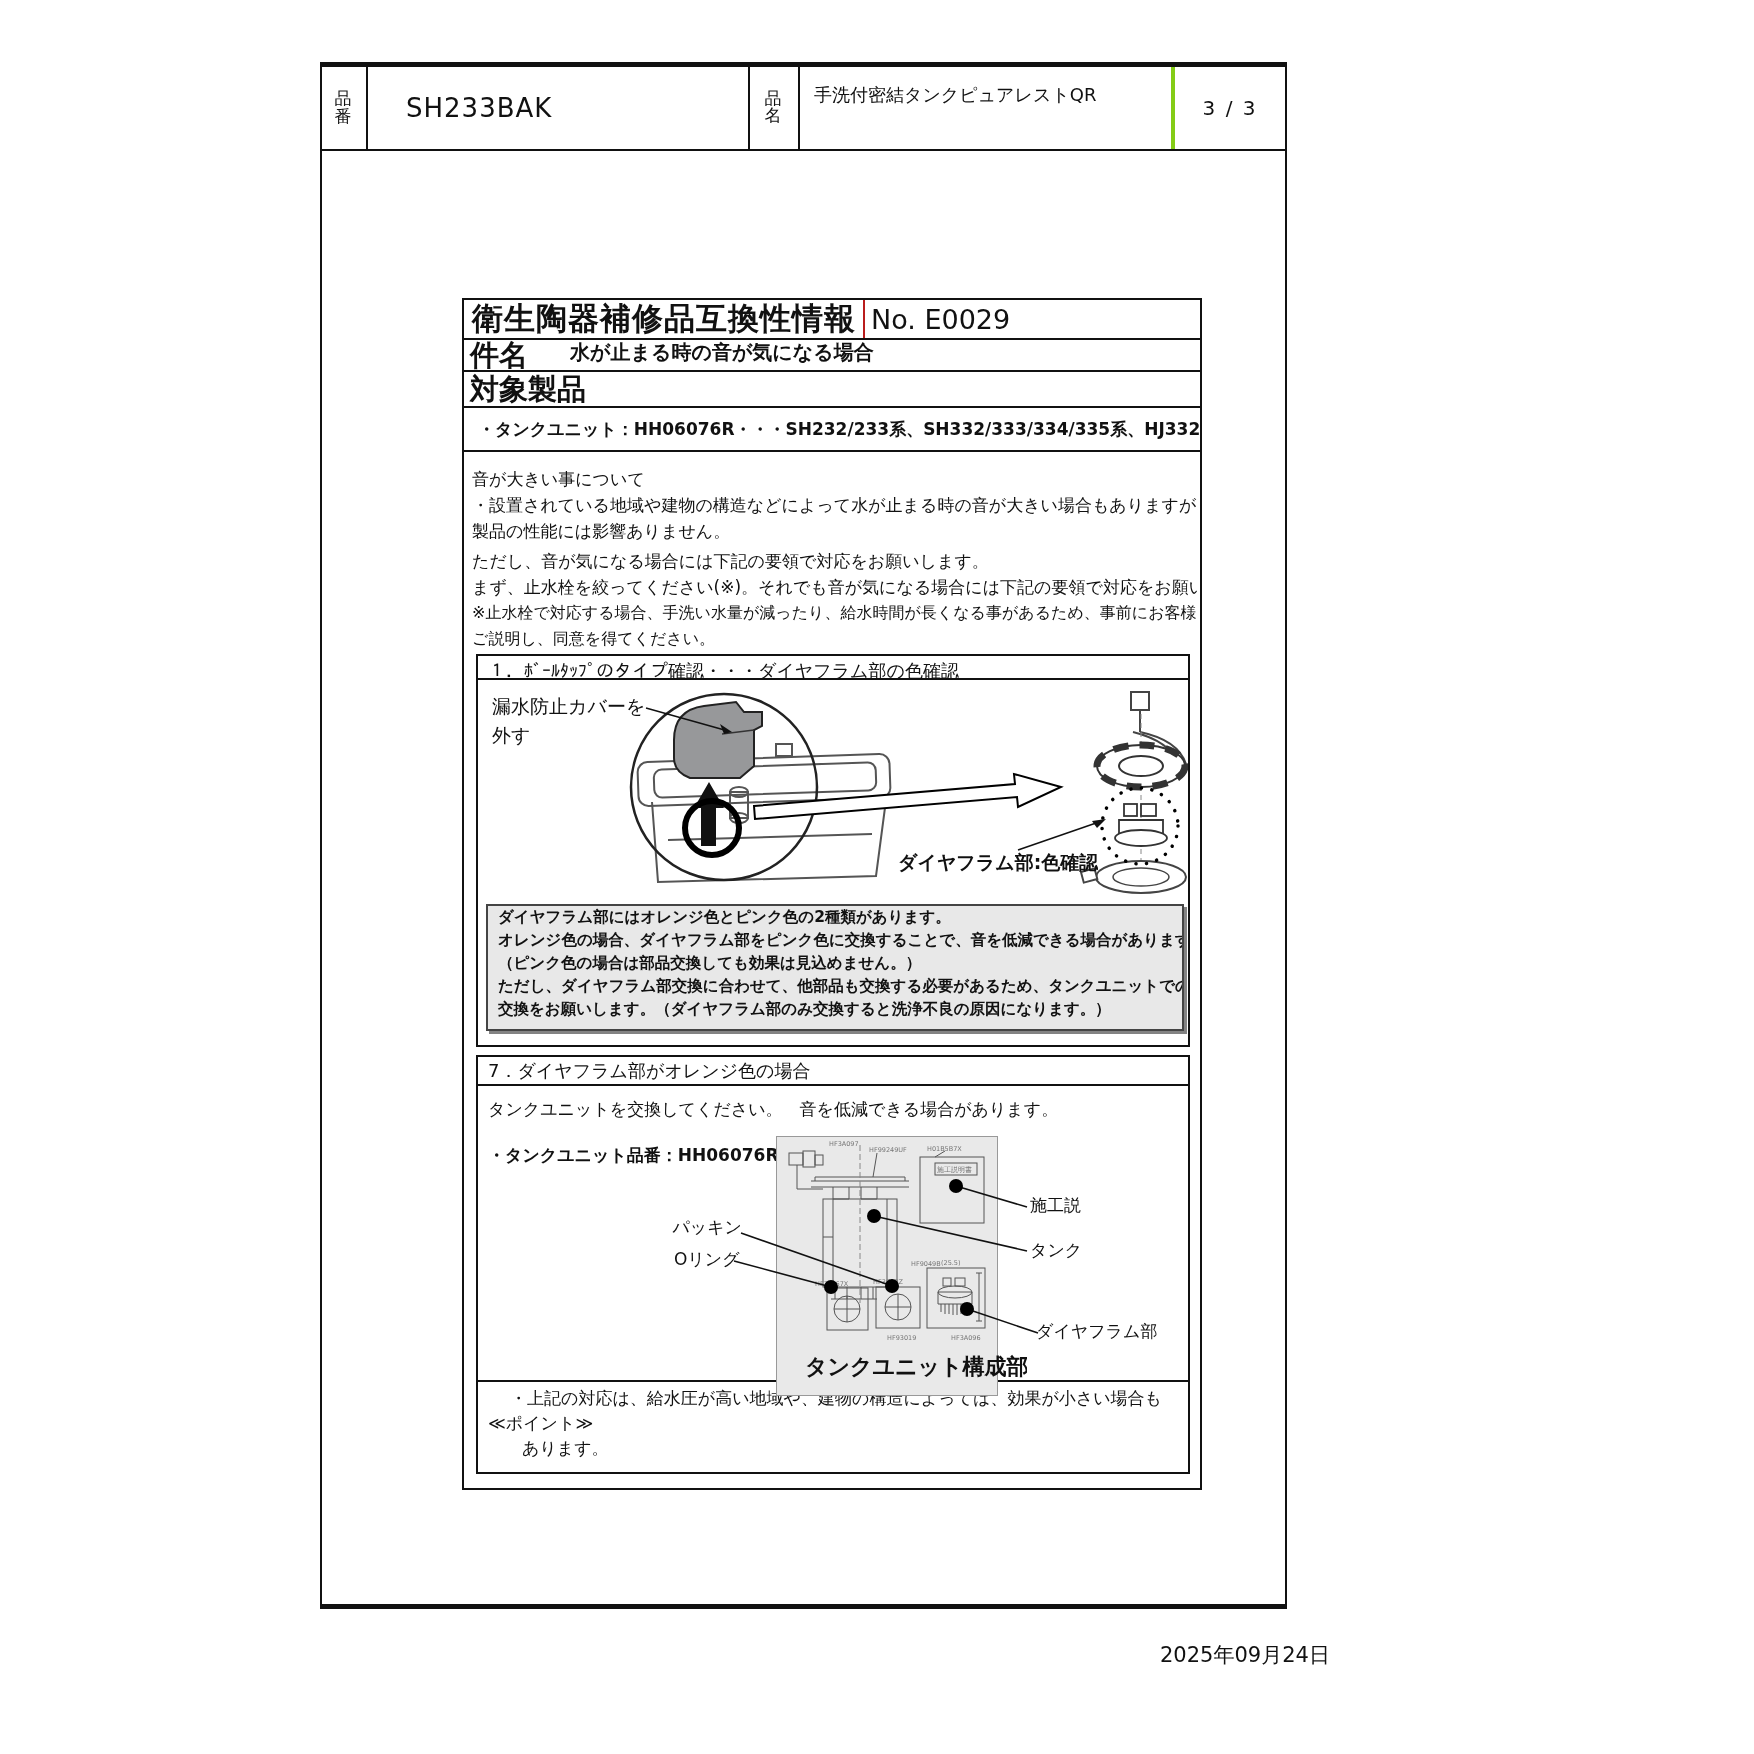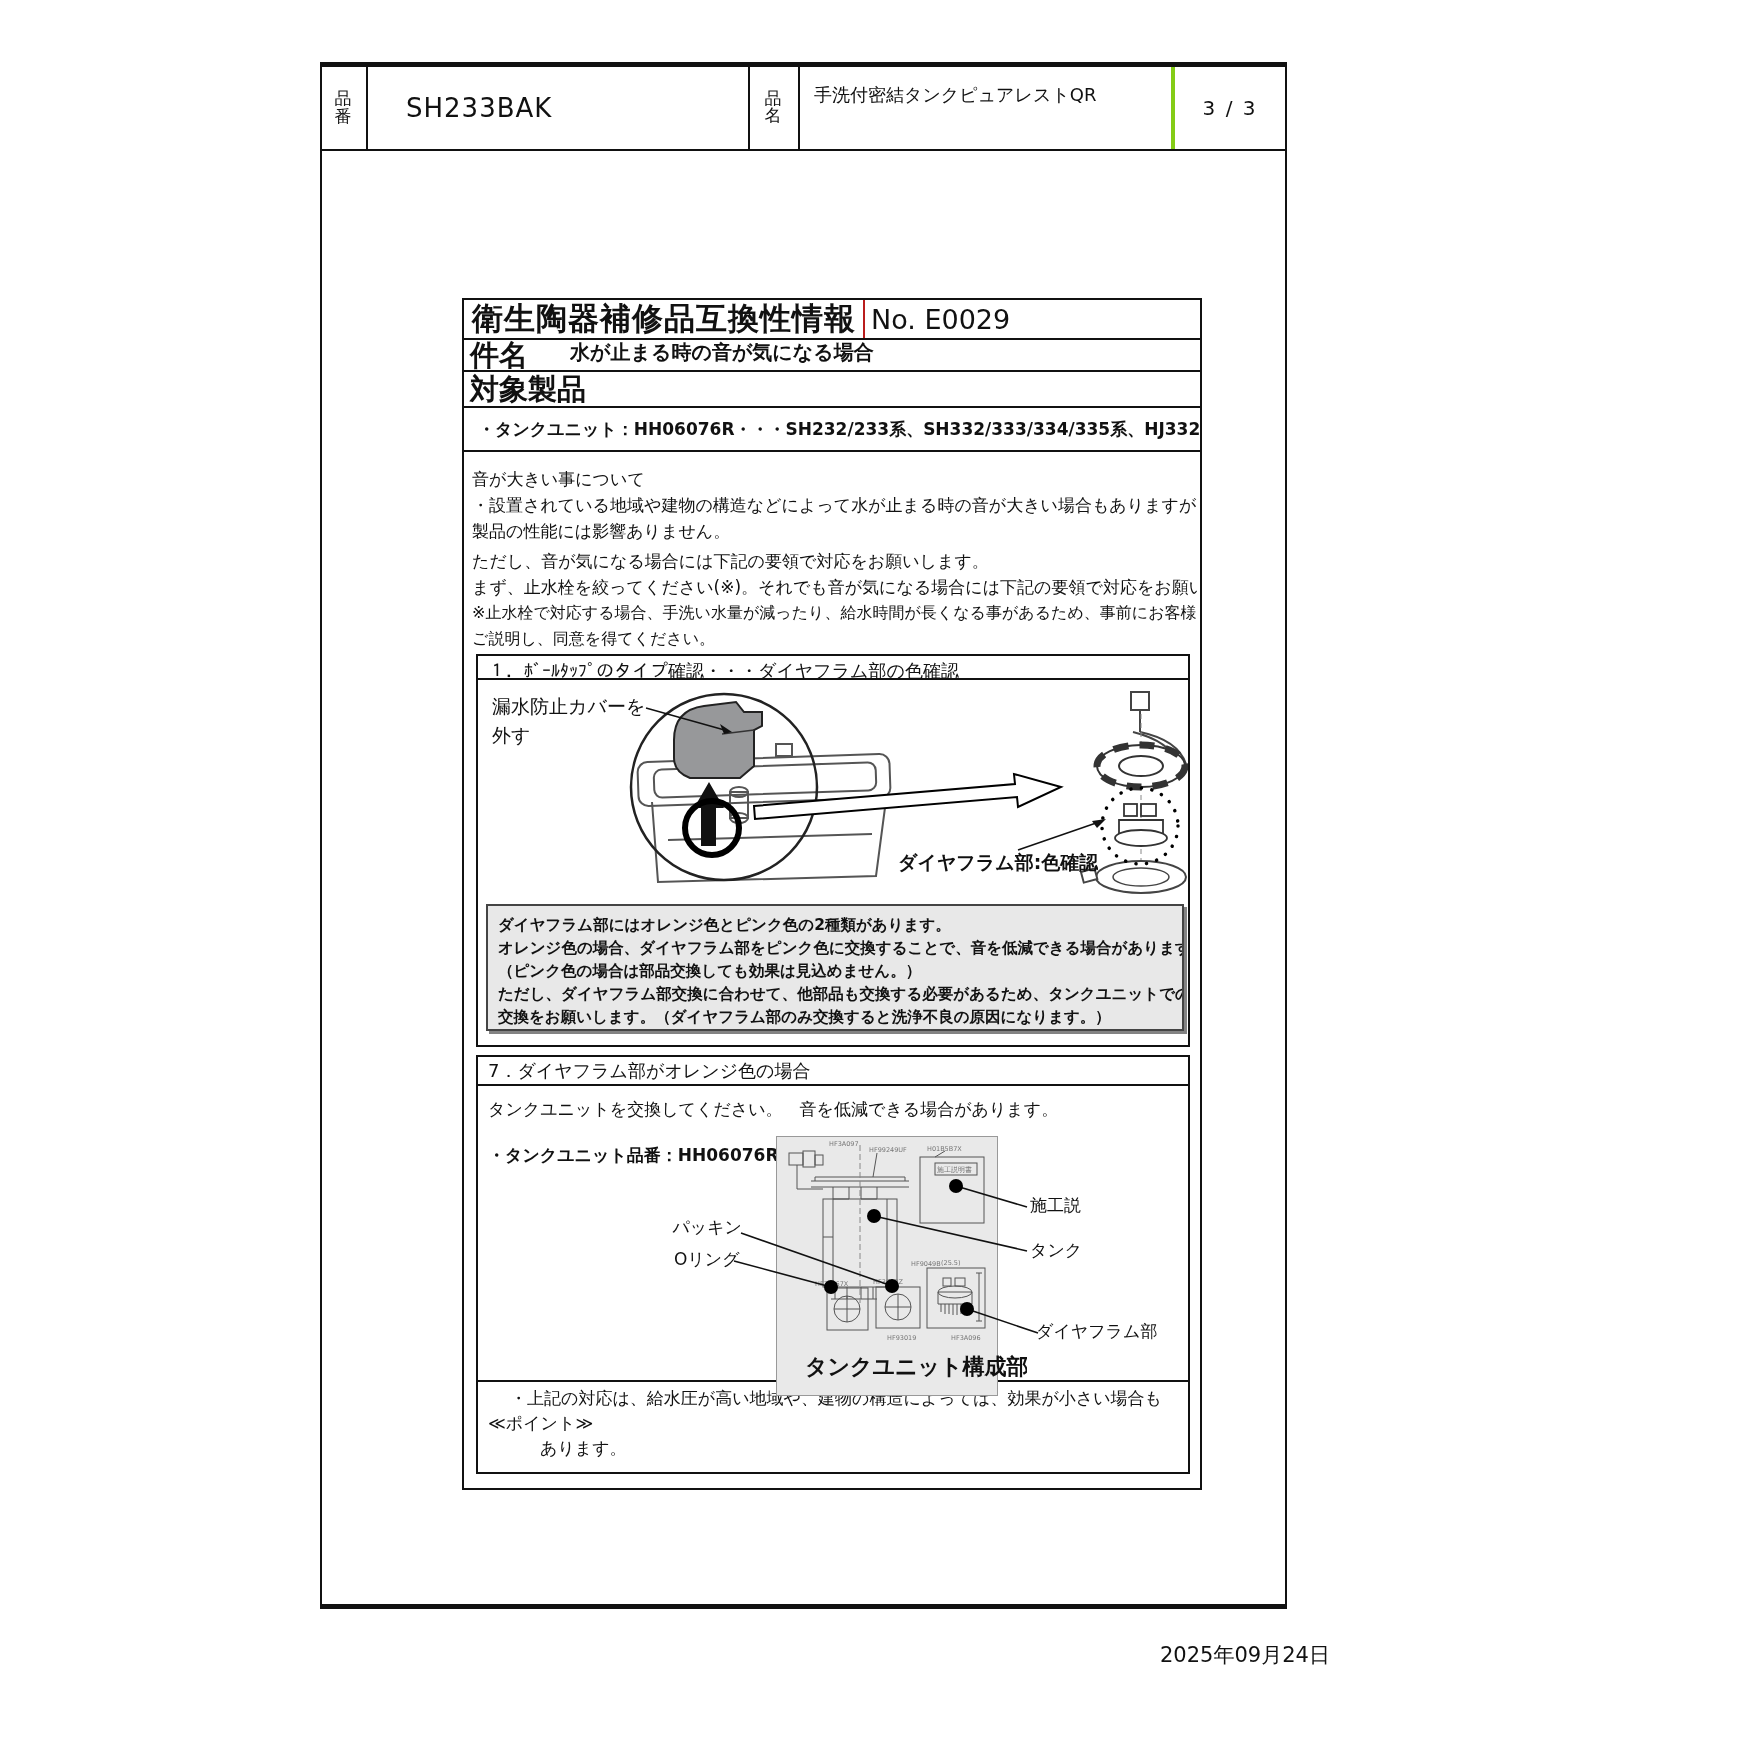--- a/index.html
+++ b/index.html
@@ -42,21 +42,21 @@
   .body{position:absolute;top:160px;left:0;right:0;bottom:0;}
 
   .para{position:absolute;font-size:17px;line-height:26px;}
   .para.small{font-size:16px;}
 
   .sec{position:absolute;border:2px solid #111;box-sizing:border-box;background:#fff;}
   .sec-h{border-bottom:2px solid #111;font-size:18px;padding-left:10px;box-sizing:border-box;}
 
   .graybox{position:absolute;background:#e8e8e8;border:2px solid #444;
            box-shadow:3px 3px 0 rgba(90,90,90,.75);box-sizing:border-box;
-           padding:8px 10px;font-size:15.5px;font-weight:bold;line-height:23px;}
+           padding:0 10px;font-size:15.5px;font-weight:bold;line-height:23px;}
 
   .callout{position:absolute;font-size:17px;}
   .tinytxt{font-size:6.5px;fill:#777;}
   .caption{position:absolute;text-align:center;font-size:22px;font-weight:bold;margin-left:29px;}
   .point-row{flex:1;padding:4px 10px;font-size:17px;line-height:25px;box-sizing:border-box;}
   .date{position:absolute;left:1160px;top:1641px;font-size:21px;}
   svg{display:block;}
 </style>
 </head>
 <body>
@@ -258,21 +258,21 @@
             <div class="callout nw" style="left:552px;top:108px;">施工説</div>
             <div class="callout nw" style="left:552px;top:153px;">タンク</div>
             <div class="callout nw" style="left:558px;top:234px;">ダイヤフラム部</div>
 
             <div class="caption nw" style="left:298px;top:266px;width:222px;">タンクユニット構成部品</div>
           </div>
 
           <div class="point-row">
             <div class="nw" style="margin-left:22px;">・上記の対応は、給水圧が高い地域や、建物の構造によっては、効果が小さい場合も</div>
             <div class="nw">≪ポイント≫</div>
-            <div class="nw" style="margin-left:52px;">あります。</div>
+            <div class="nw" style="margin-left:34px;">あります。</div>
           </div>
         </div>
 
       </div>
     </div>
   </div>
 
   <div class="date nw">2025年09月24日</div>
 </div>
 

